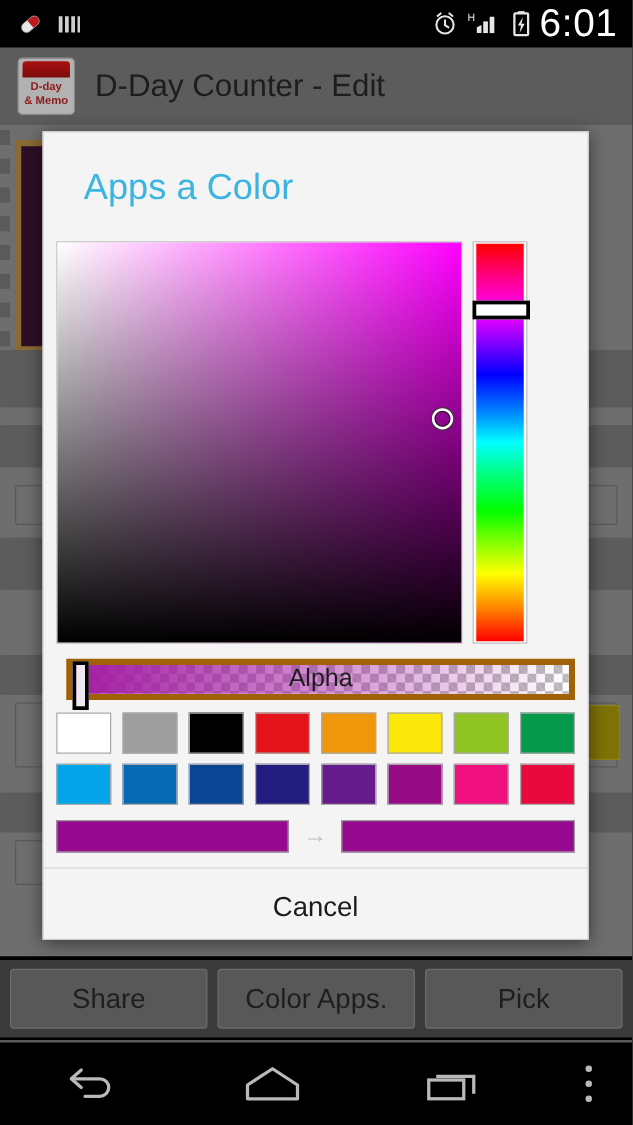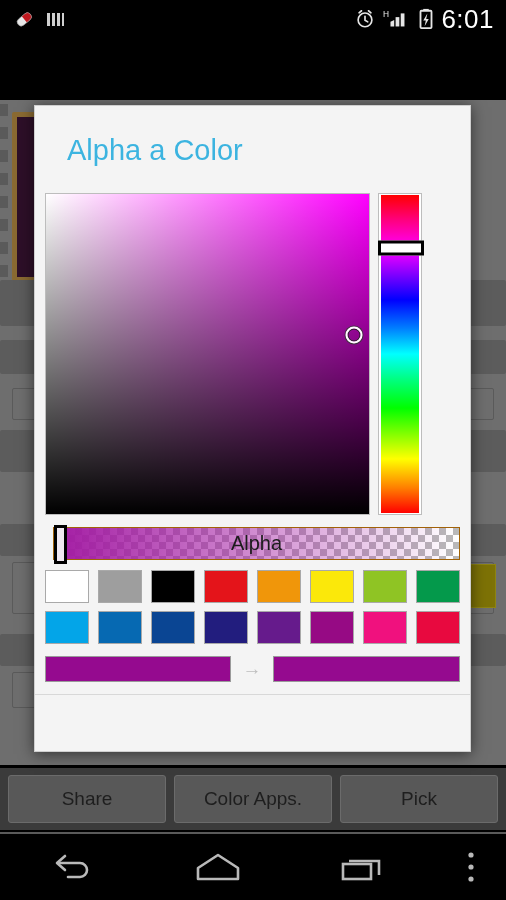--- a/index.html
+++ b/index.html
@@ -11,21 +11,21 @@
   }
   .screen { position: relative; width: 506px; height: 900px; }
 
   
   .statusbar {
     position: absolute; left:0; top:0; width:506px; height:38px;
     background:#000; display:flex; align-items:center; color:#fff;
   }
   .sb-left { display:flex; align-items:center; gap:9px; padding-left:12px; }
   .sb-right { margin-left:auto; display:flex; align-items:center; gap:7px; padding-right:12px; }
-  .sb-time { font-size:26px; color:#fff; letter-spacing:.5px; }
+  .sb-time { font-size:31px; color:#fff; letter-spacing:.5px; }
   .ico { display:block; }
 
   
   .appbar {
     position:absolute; left:0; top:38px; width:506px; height:62px;
     background:#5c5c5c; display:flex; align-items:center; padding-left:14px;
   }
   .app-icon {
     width:46px; height:46px; border-radius:4px; background:#b2b2b2;
     border:1px solid #8f8f8f; overflow:hidden; position:relative; flex:0 0 auto;
@@ -71,21 +71,21 @@
     position:absolute; border:1px solid #5a5a5a; border-radius:2px;
   }
 
   
   .bottombar {
     position:absolute; left:0; top:768px; width:506px; height:62px;
     background:#3b3b3b; display:flex; align-items:center; gap:8px; padding:0 8px;
   }
   .bb-btn {
     flex:1; height:48px; background:#585858; border:1px solid #6b6b6b;
-    border-radius:3px; color:#1e1e1e; font-size:19px;
+    border-radius:3px; color:#1e1e1e; font-size:22px;
     display:flex; align-items:center; justify-content:center;
   }
 
   
   .navbar {
     position:absolute; left:0; top:832px; width:506px; height:68px;
     background:#000; display:flex; align-items:center;
     border-top:2px solid #5a5a5a;
   }
   .nav-slot { flex:1; display:flex; align-items:center; justify-content:center; }
@@ -135,21 +135,21 @@
   }
   .hue-handle {
     position:absolute; left:-1px; width:46px; height:15px;
     border:3px solid #000; background:#ffffff;
     transform:translateY(-50%);
   }
 
   
   .alpha-wrap {
     position:relative; margin:12px 10px 0 18px; height:33px;
-    border:1px solid #a16207;
+    border:5px solid #a16207;
   }
   .alpha-checker {
     position:absolute; inset:0;
     background-image:
       linear-gradient(45deg, #b9b9b9 25%, transparent 25%, transparent 75%, #b9b9b9 75%),
       linear-gradient(45deg, #b9b9b9 25%, transparent 25%, transparent 75%, #b9b9b9 75%);
     background-size:14px 14px;
     background-position:0 0, 7px 7px;
     background-color:#fff;
   }
@@ -230,20 +230,28 @@
       </svg>
       <svg class="ico" width="16" height="22" viewBox="0 0 16 24">
         <rect x="5" y="1" width="6" height="2" fill="#e6e6e6"></rect>
         <rect x="2" y="3" width="12" height="19" rx="1" fill="none" stroke="#e6e6e6" stroke-width="2"></rect>
         <polygon points="9.5,6 5,13.5 7.8,13.5 6.5,20 11,12 8.2,12" fill="#e6e6e6"></polygon>
       </svg>
       <span class="sb-time">6:01</span>
     </div>
   </div>
 
+  <div class="appbar">
+    <div class="app-icon">
+      <div class="cap"></div>
+      <div class="l1">D-day</div>
+      <div class="l2">&amp; Memo</div>
+    </div>
+    <div class="app-title">D-Day Counter - Edit</div>
+  </div>
 
   <div class="bg-content">
     <div class="bg-dots">
       <span></span>
         <span></span>
         <span></span>
         <span></span>
         <span></span>
       <span></span>
         <span></span>
@@ -265,21 +273,21 @@
     <div class="bg-box-outline" style="left:12px;top:572px;width:36px;height:36px;"></div>
   </div>
 
   <div class="bottombar">
     <div class="bb-btn">Share</div>
     <div class="bb-btn">Color Apps.</div>
     <div class="bb-btn">Pick</div>
   </div>
 
   <div class="dialog">
-    <div class="dlg-title" style="color: rgb(60, 180, 224);">Alpha a Color</div>
+    <div class="dlg-title" style="color: rgb(60, 180, 224);">Apps a Color</div>
     <div class="dlg-divider" style="background: rgb(60, 180, 224);"></div>
 
     <div class="dlg-body">
 
       <div class="picker-row">
         <div class="sv-wrap">
           <div class="sv-box" style="background: linear-gradient(to top, rgb(0, 0, 0), rgba(0, 0, 0, 0)), linear-gradient(to right, rgb(255, 255, 255), rgb(255, 0, 255));"></div>
           <div class="sv-cursor" style="left: 95.5%; top: 44%;"></div>
         </div>
         <div class="hue-wrap">
@@ -318,20 +326,21 @@
         </div>
       </div>
 
       <div class="prevrow">
         <div class="prev-bar prev-old" style="background: rgb(149, 10, 143);"></div>
         <div class="prev-arrow">→</div>
         <div class="prev-bar prev-new" style="background: rgb(149, 10, 143);"></div>
       </div>
 
       <div class="dlg-buttons">
+        <div class="dlg-btn">Cancel</div>
       </div>
 
     </div>
   </div>
 
   <div class="navbar">
     <div class="nav-slot">
       <svg width="46" height="34" viewBox="0 0 46 34">
         <path d="M8 13 H30 a7 7 0 0 1 0 14 H18" fill="none" stroke="#b9b9b9" stroke-width="2.6" stroke-linecap="round"></path>
         <path d="M15 6 L7 13 L15 20" fill="none" stroke="#b9b9b9" stroke-width="2.6" stroke-linecap="round" stroke-linejoin="round"></path>

